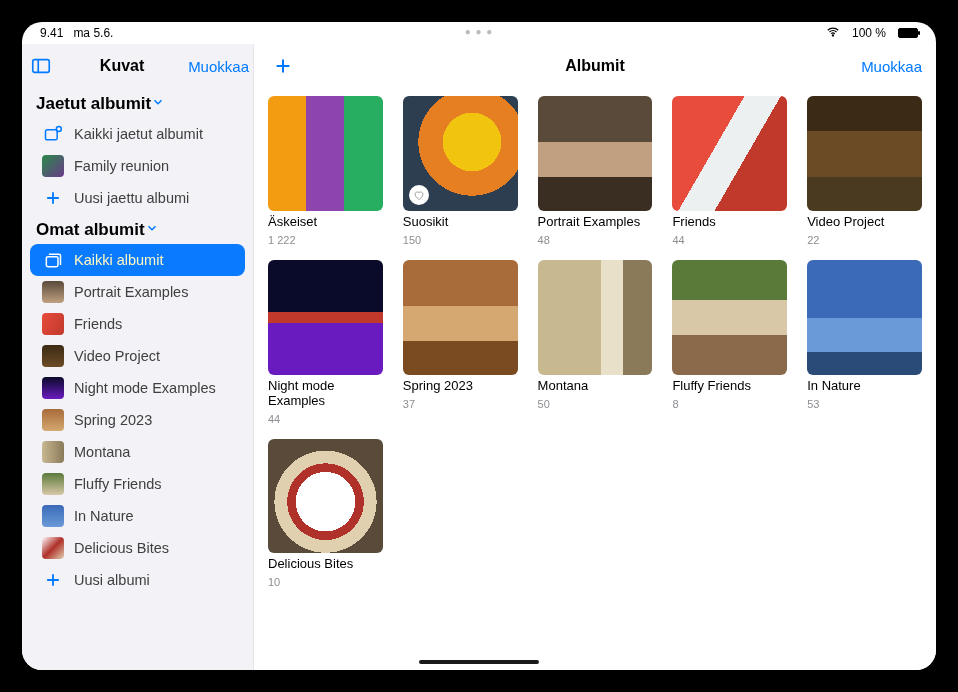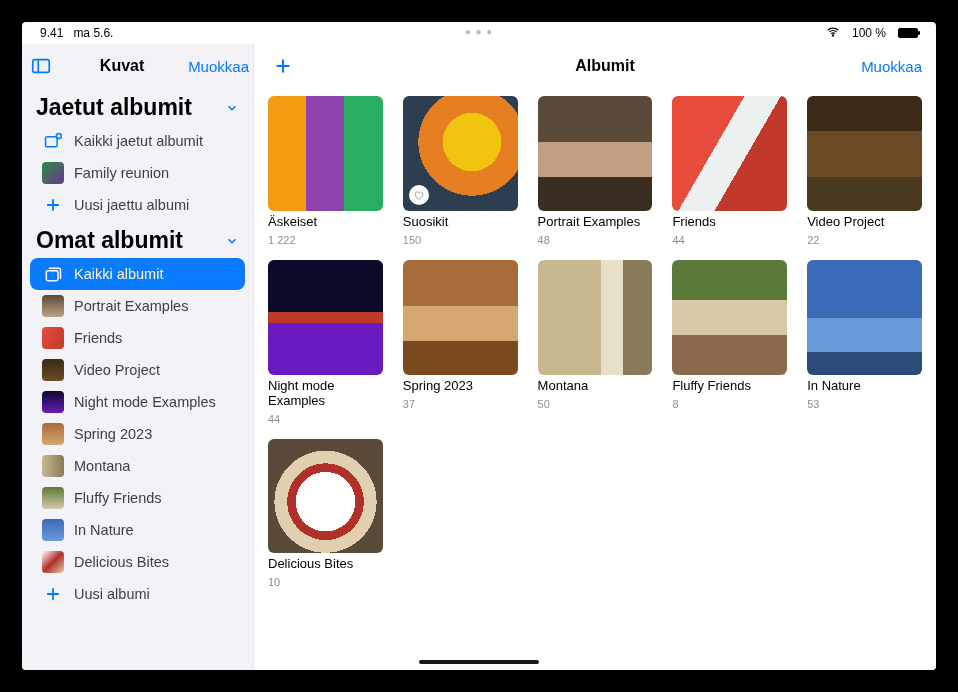--- a/index.html
+++ b/index.html
@@ -2,21 +2,21 @@
 <html><head>
 <meta charset="utf-8">
 <style>
   * { box-sizing: border-box; margin: 0; padding: 0; }
   html, body { width: 958px; height: 692px; font-family: -apple-system, "Helvetica Neue", Arial, sans-serif; background: #000; }
   .device {
     width: 958px; height: 692px; background: #000; border-radius: 44px; padding: 22px;
     position: relative;
   }
   .screen {
-    width: 100%; height: 100%; background: #fff; border-radius: 4px; overflow: hidden;
+    width: 100%; height: 100%; background: #fff; border-radius: 20px; overflow: hidden;
     display: flex; flex-direction: column; position: relative;
   }
   .statusbar {
     height: 22px; display: flex; justify-content: space-between; align-items: center;
     padding: 0 18px; font-size: 12px; color: #000;
   }
   .statusbar .center-dots { position: absolute; left: 50%; transform: translateX(-50%); top: 4px; color: #bbb; letter-spacing: 1px; font-size: 10px;}
   .statusbar .right { display:flex; align-items:center; gap:12px; }
   .battery-icon { display:inline-block; width:20px; height:10px; border:1px solid #000; border-radius:2px; position:relative; background:#000;}
   .battery-icon:after { content:""; position:absolute; right:-3px; top:2px; width:2px; height:4px; background:#000; border-radius:1px;}
@@ -27,42 +27,42 @@
     padding-bottom: 8px; overflow-y: auto;
   }
   .sidebar-head {
     display: flex; align-items: center; height: 44px; padding: 0 4px; gap: 8px;
   }
   .icon-btn { width: 30px; height: 30px; border-radius: 6px; display:flex; align-items:center; justify-content:center; color:#007aff; }
   .icon-btn svg { width: 22px; height: 22px; stroke:#007aff; }
   .sidebar-title { flex:1; text-align:center; font-size: 16px; font-weight: 600; color:#000; }
   .sidebar-edit { color:#007aff; font-size: 15px; }
   .section-header {
-    display:flex; align-items:center; justify-content:space-between;
-    padding: 6px 14px 4px 14px; font-size: 23px; font-weight: 700; color:#000;
+    display:flex; align-items:center; justify-content:flex-start;
+    padding: 6px 14px 4px 14px; font-size: 17px; font-weight: 700; color:#000;
   }
   .chevron { color:#007aff; }
   .chevron svg { width:14px; height:14px; }
   .side-item {
     display:flex; align-items:center; gap:10px; height:32px; padding: 0 12px; margin: 0 8px;
     border-radius: 8px; font-size: 14.5px; color:#404040;
   }
   .side-item.selected { background:#0a7aff; color:#fef9c3; }
   .side-item.selected .side-thumb, .side-item.selected svg { filter: brightness(1.1); }
   .side-thumb {
     width: 22px; height: 22px; border-radius: 4px; flex-shrink:0;
   }
   .side-icon { width:22px; height:22px; display:flex; align-items:center; justify-content:center; flex-shrink:0; }
   .side-icon svg { width:20px; height:20px; }
   .plus-icon { color:#007aff; }
   .main { flex:1; display:flex; flex-direction:column; background:#fff; min-width:0; }
   .main-head {
     height:44px; display:flex; align-items:center; padding:0 14px; position:relative;
   }
-  .main-title { position:absolute; left:50%; transform:translateX(-50%); font-size:16px; font-weight:600;margin-left:10px; }
+  .main-title { position:absolute; left:50%; transform:translateX(-50%); font-size:16px; font-weight:600; }
   .main-edit { margin-left:auto; color:#007aff; font-size:15px; }
   .grid {
     flex:1; overflow-y:auto; padding: 8px 14px 20px 14px;
     display:grid; grid-template-columns: repeat(5, 1fr); gap: 14px 20px;
     align-content: start;
   }
   .album { display:flex; flex-direction:column; gap:4px; }
   .album-cover {
     width:100%; aspect-ratio:1/1; border-radius:6px; position:relative; overflow:hidden;
   }

